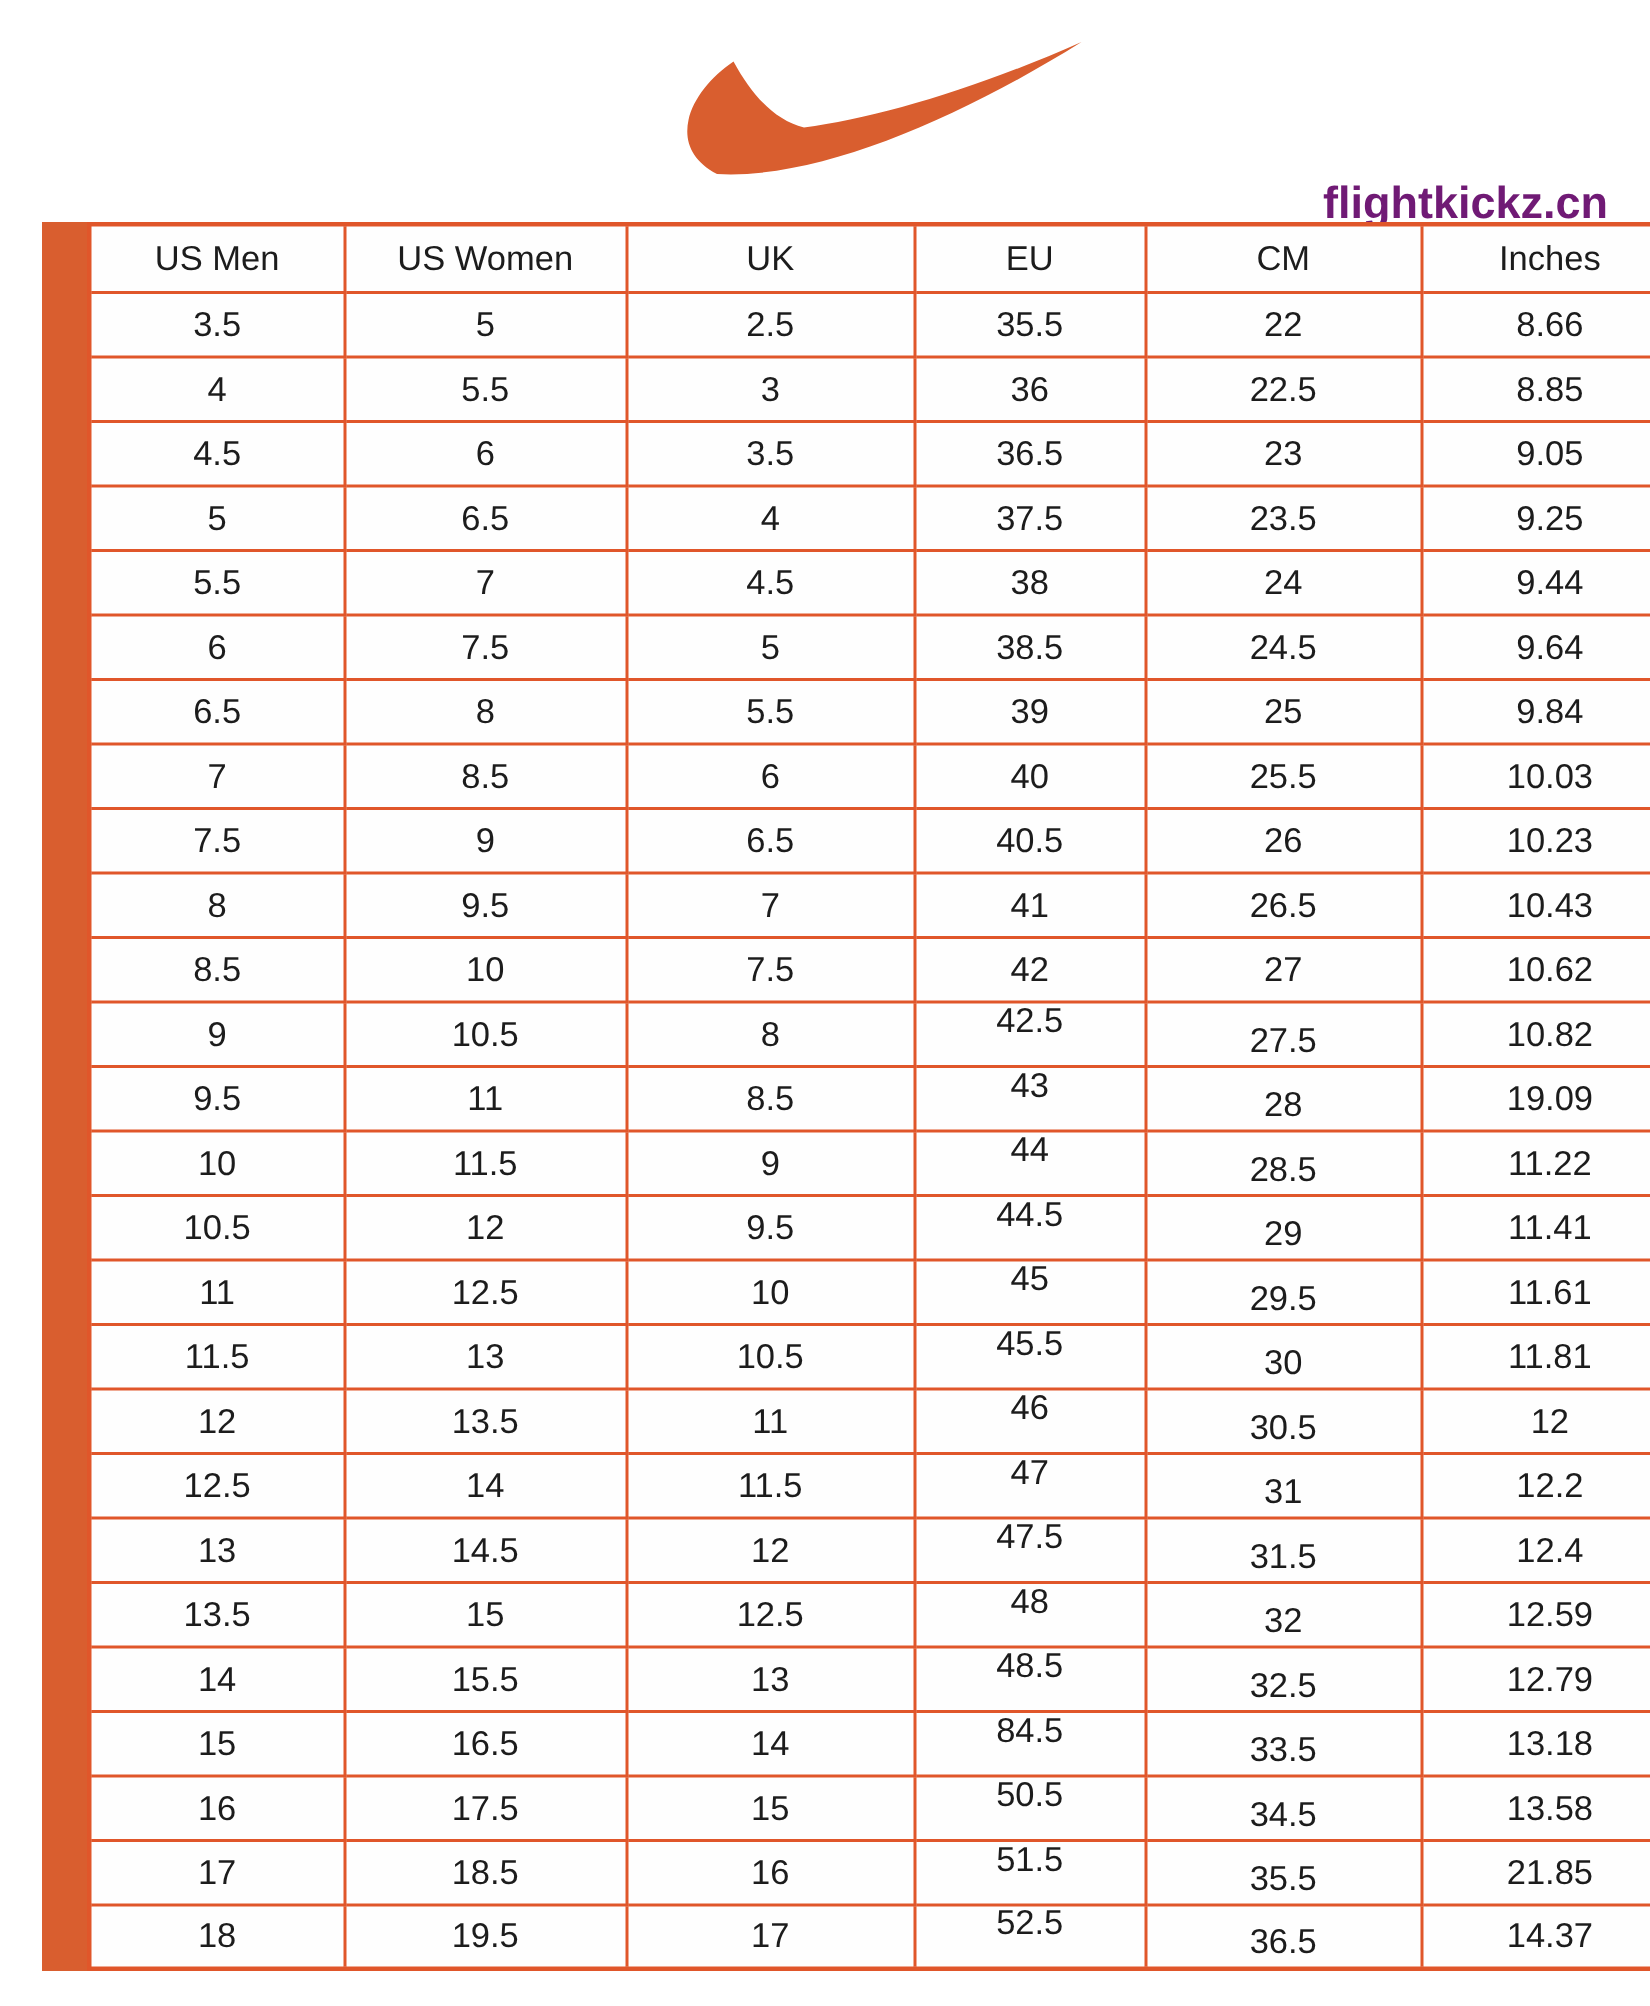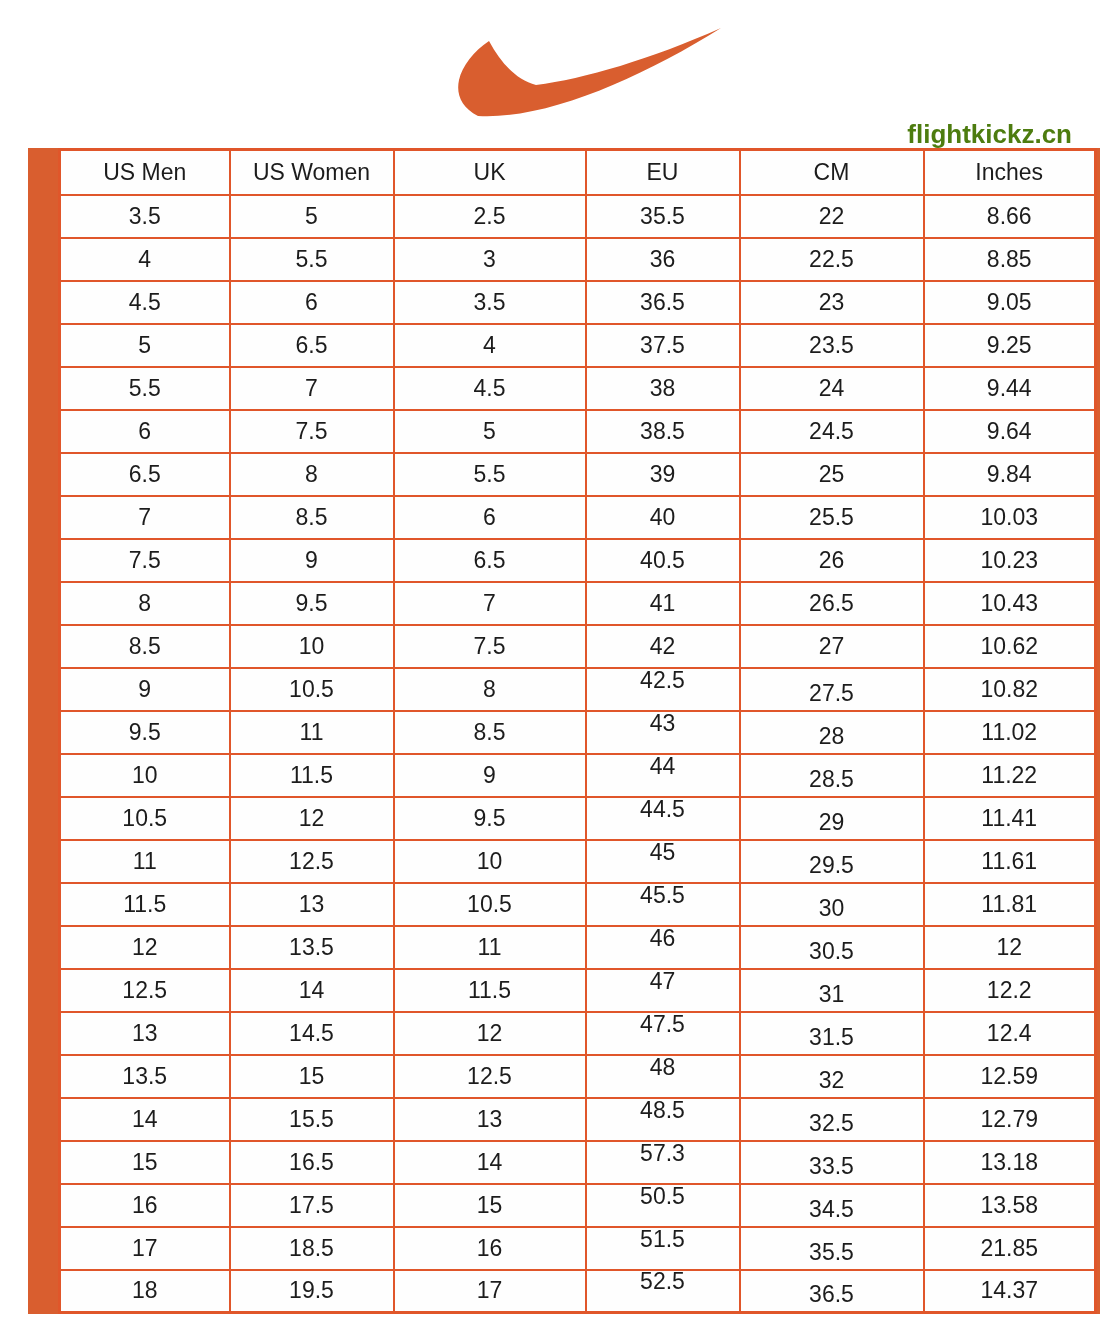--- a/index.html
+++ b/index.html
@@ -15,21 +15,21 @@
   
   .swoosh-wrap {
     position: absolute; left: 456px; top: 28px;
     width: 266px; height: 92px;
   }
   .swoosh-wrap svg { display: block; width: 100%; height: 100%; }
 
   
   .site-label {
     position: absolute; top: 119px; right: 28px;
-    font-size: 26px; font-weight: 600; color: #4d7c0f;
+    font-size: 30px; font-weight: 600; color: #701a75;
     letter-spacing: 0px;
   }
 
   
   .chart {
     position: absolute; left: 28px; top: 148px;
     display: flex; align-items: stretch;
     background: #4d7c0f;
   }
   .accent-bar { background: var(--accent, #d95e2f); }
@@ -46,21 +46,21 @@
   .size-table th, .size-table td {
     border: 2px solid var(--grid, #e0562a);
     text-align: center; vertical-align: middle;
     font-size: 23px; font-weight: 400;
     color: var(--text, #1c1c1c);
     padding: 0; overflow: hidden;
   }
   .size-table thead th { height: 45px; }
   .size-table tbody td { height: 43px; }
   .size-table th:nth-child(1), .size-table td:nth-child(1) { width: 170px; }
-  .size-table th:nth-child(2), .size-table td:nth-child(2) { width: 164px; }
+  .size-table th:nth-child(2), .size-table td:nth-child(2) { width: 188px; }
   .size-table th:nth-child(3), .size-table td:nth-child(3) { width: 192px; }
   .size-table th:nth-child(4), .size-table td:nth-child(4) { width: 154px; }
   .size-table th:nth-child(5), .size-table td:nth-child(5) { width: 184px; }
   .size-table th:nth-child(6), .size-table td:nth-child(6) { width: 172px; }
 
   .cell-val { display: inline-block; }
   .shift-up   { transform: translateY(-9px); }
   .shift-down { transform: translateY(4px); }
 </style>
 </head>
@@ -191,21 +191,21 @@
             <td><span class="cell-val shift-up">42.5</span></td>
             <td><span class="cell-val shift-down">27.5</span></td>
             <td><span class="cell-val">10.82</span></td>
           </tr>
           <tr>
             <td><span class="cell-val">9.5</span></td>
             <td><span class="cell-val">11</span></td>
             <td><span class="cell-val">8.5</span></td>
             <td><span class="cell-val shift-up">43</span></td>
             <td><span class="cell-val shift-down">28</span></td>
-            <td><span class="cell-val">11.02</span></td>
+            <td><span class="cell-val">19.09</span></td>
           </tr>
           <tr>
             <td><span class="cell-val">10</span></td>
             <td><span class="cell-val">11.5</span></td>
             <td><span class="cell-val">9</span></td>
             <td><span class="cell-val shift-up">44</span></td>
             <td><span class="cell-val shift-down">28.5</span></td>
             <td><span class="cell-val">11.22</span></td>
           </tr>
           <tr>
@@ -269,21 +269,21 @@
             <td><span class="cell-val">15.5</span></td>
             <td><span class="cell-val">13</span></td>
             <td><span class="cell-val shift-up">48.5</span></td>
             <td><span class="cell-val shift-down">32.5</span></td>
             <td><span class="cell-val">12.79</span></td>
           </tr>
           <tr>
             <td><span class="cell-val">15</span></td>
             <td><span class="cell-val">16.5</span></td>
             <td><span class="cell-val">14</span></td>
-            <td><span class="cell-val shift-up">57.3</span></td>
+            <td><span class="cell-val shift-up">84.5</span></td>
             <td><span class="cell-val shift-down">33.5</span></td>
             <td><span class="cell-val">13.18</span></td>
           </tr>
           <tr>
             <td><span class="cell-val">16</span></td>
             <td><span class="cell-val">17.5</span></td>
             <td><span class="cell-val">15</span></td>
             <td><span class="cell-val shift-up">50.5</span></td>
             <td><span class="cell-val shift-down">34.5</span></td>
             <td><span class="cell-val">13.58</span></td>

